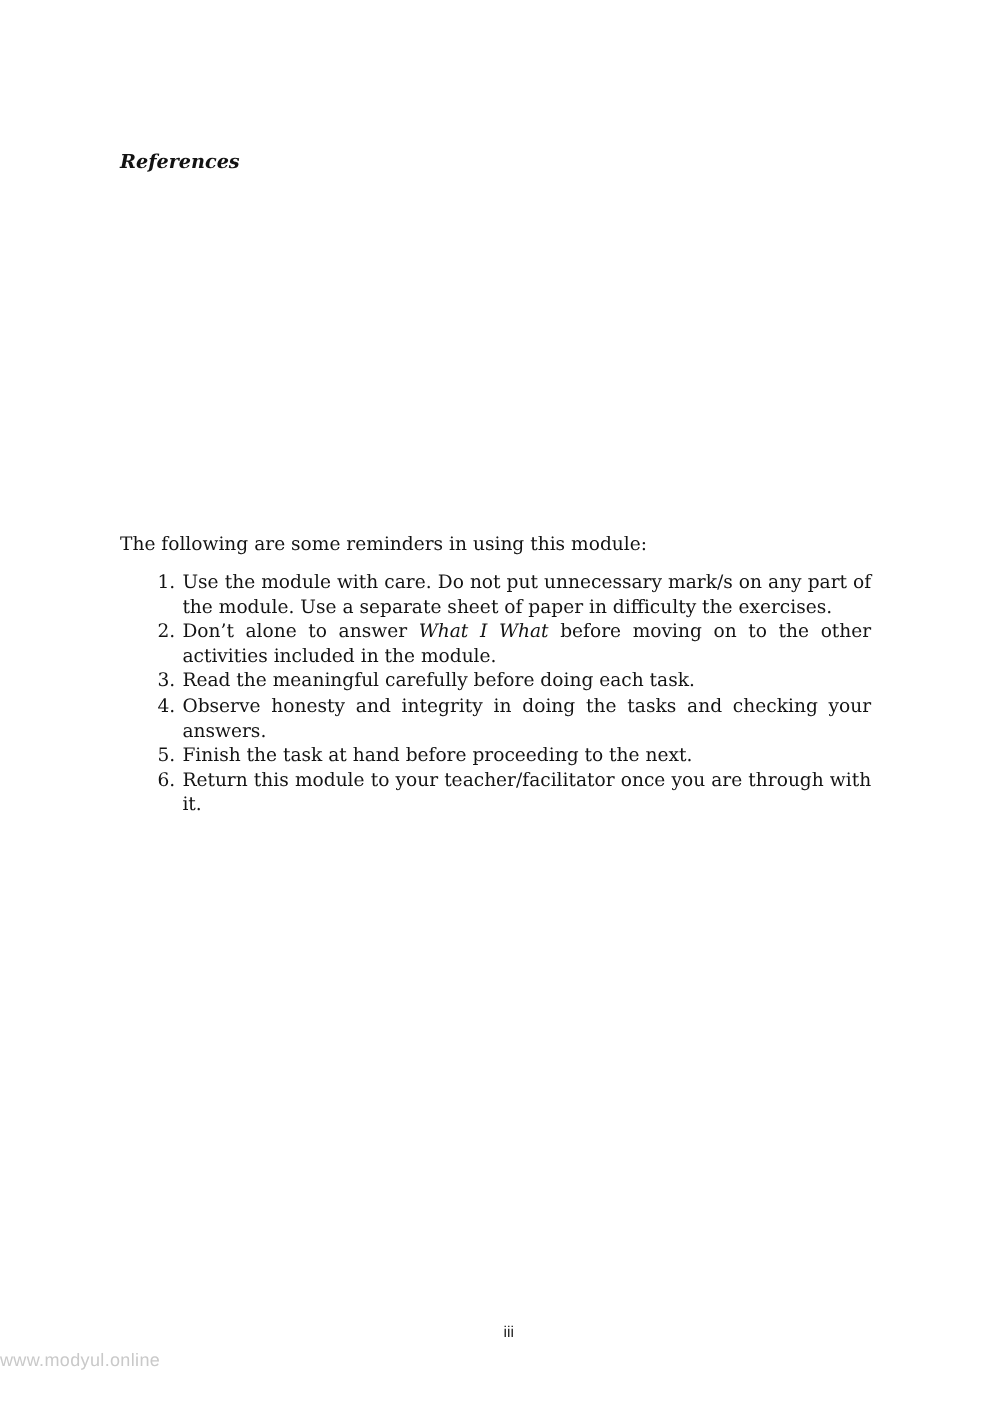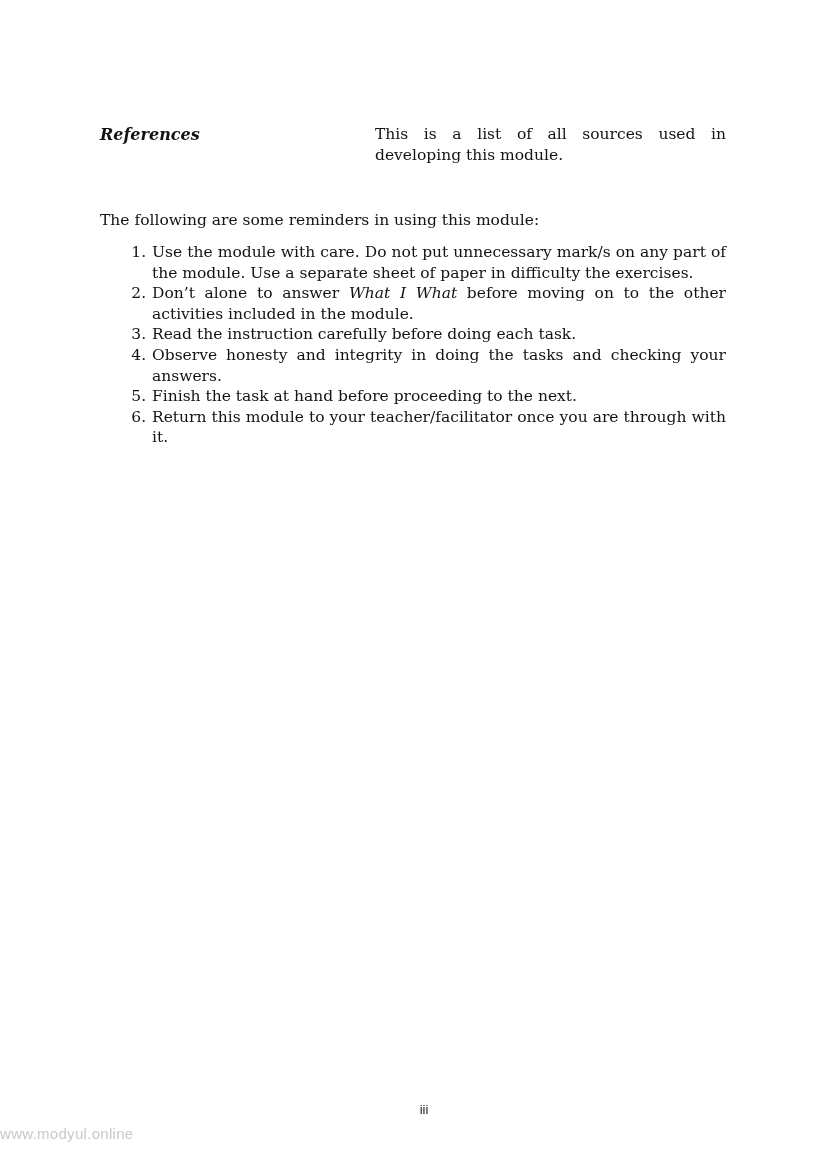--- a/index.html
+++ b/index.html
@@ -8,21 +8,21 @@
       position: relative;
       width: 826px;
       height: 1169px;
       margin: 0 auto;
       background: #ffffff;
       font-family: "DejaVu Serif", "Liberation Serif", serif;
       color: #131313;
       overflow: hidden;
     }
     .content { position: absolute; left: 100px; top: 0; width: 626px; }
-    .ref-row { display: flex; margin-top: 124px; }
+    .ref-row { display: flex; margin-top: 124px; flex-direction: column; }
     .ref-label {
       flex: 0 0 275px;
       width: 275px;
       font-weight: bold;
       font-style: italic;
       font-size: 16px;
       line-height: 21px;
     }
     .ref-desc {
       flex: 1;
@@ -74,29 +74,28 @@
     }
   </style>
 </head>
 <body>
 
 <div class="page">
   <div class="content">
 
     <div class="ref-row">
       <div class="ref-label">References</div>
-      <div class="ref-desc">This is a list of all sources used in developing this module.</div>
     </div>
 
     <p class="intro">The following are some reminders in using this module:</p>
 
     <ol class="reminders">
       <li><span>Use the module with care. Do not put unnecessary mark/s on any part of the module. Use a separate sheet of paper in difficulty the exercises.</span></li>
       <li><span>Don’t alone to answer </span><em>What I What</em><span> before moving on to the other activities included in the module.</span></li>
-      <li><span>Read the instruction carefully before doing each task.</span></li>
+      <li><span>Read the meaningful carefully before doing each task.</span></li>
       <li><span>Observe honesty and integrity in doing the tasks and checking your answers.</span></li>
       <li><span>Finish the task at hand before proceeding to the next.</span></li>
       <li><span>Return this module to your teacher/facilitator once you are through with it.</span></li>
     </ol>
 
 
 
   </div>
 
   <div class="page-number">iii</div>

